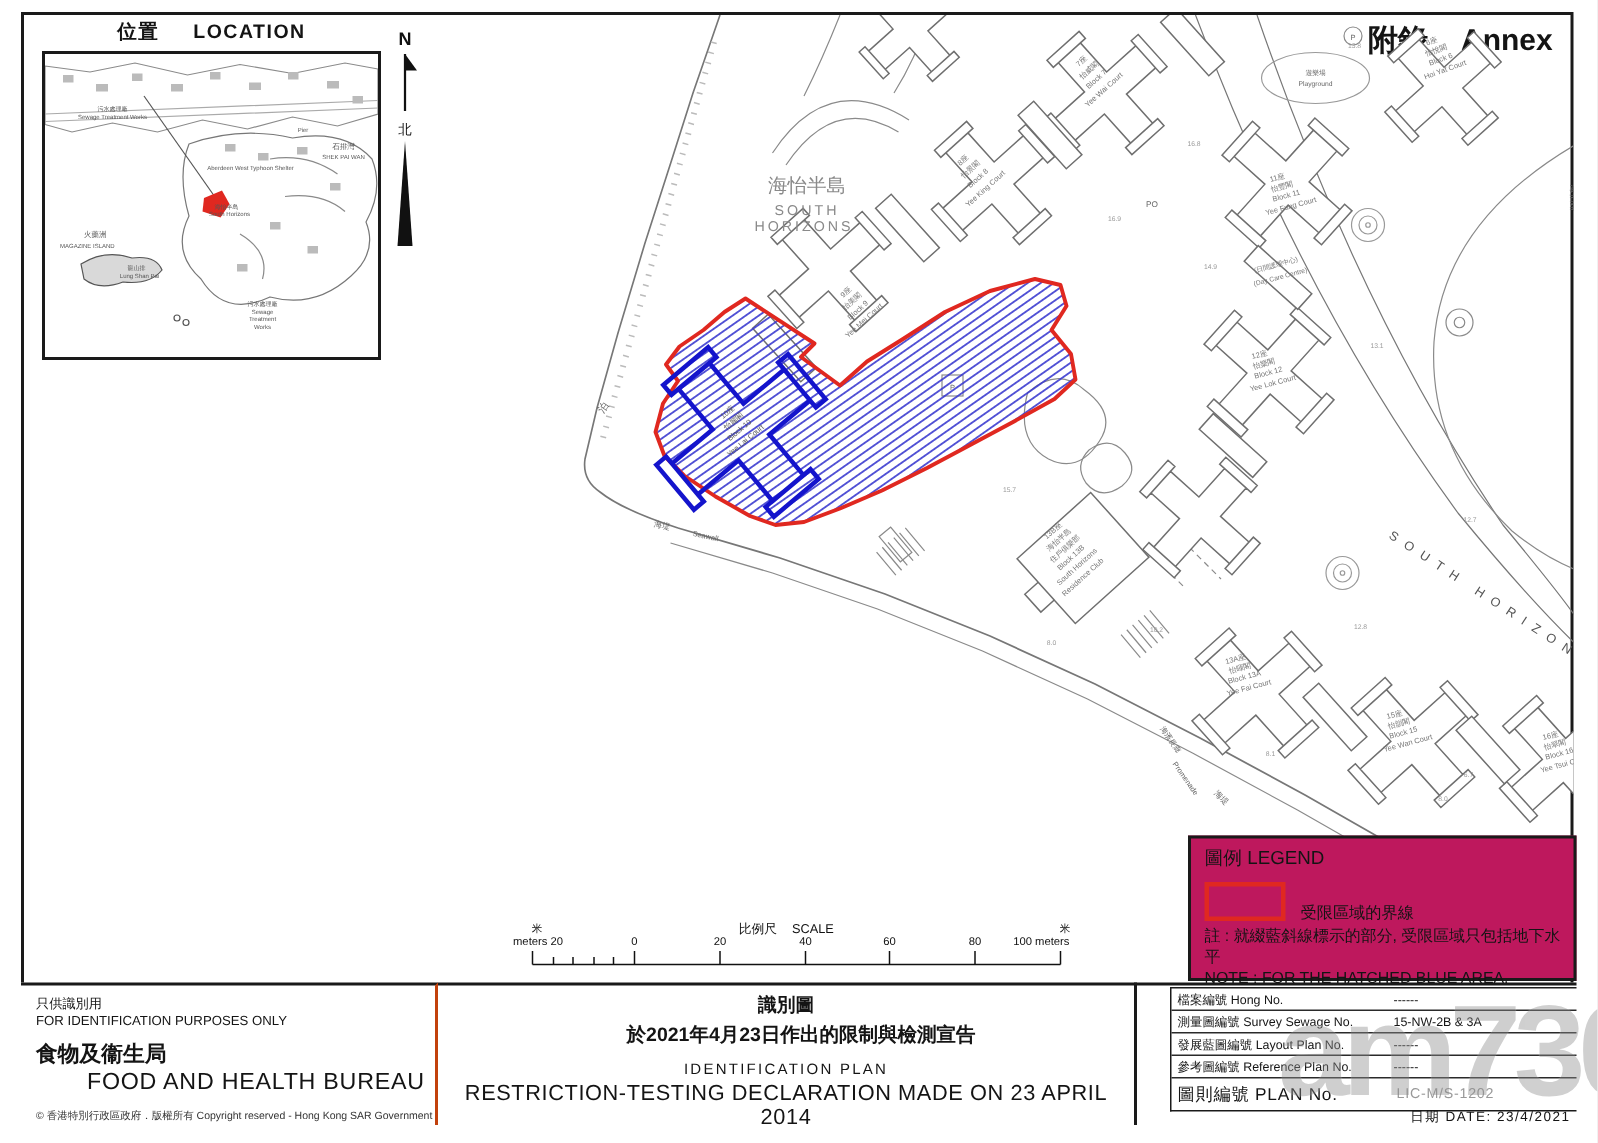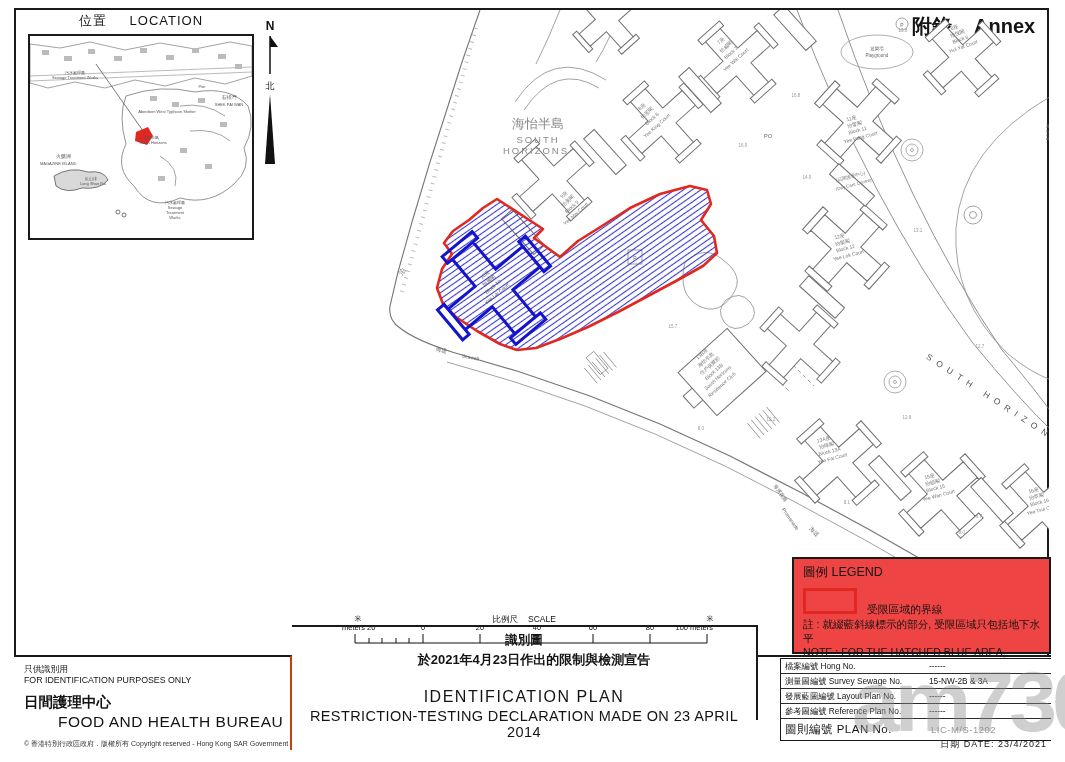--- a/index.html
+++ b/index.html
@@ -3,51 +3,51 @@
 <meta charset="utf-8">
 <style>
   html,body{margin:0;padding:0;background:#e8e8e8;}
   .sheet{position:relative;width:1065px;height:762px;background:#fff;overflow:hidden;
          font-family:"Liberation Sans",sans-serif;color:#141414;}
   .frame{position:absolute;left:14px;top:8px;width:1035px;height:743px;
          border:2px solid #1a1a1a;box-sizing:border-box;}
   svg text{font-family:"Liberation Sans",sans-serif;}
   
   .inset-title{position:absolute;left:28px;top:12px;width:226px;text-align:center;
-               font-size:13px;font-weight:400;letter-spacing:1px;}
+               font-size:13px;font-weight:700;letter-spacing:1px;}
   .inset-title .gap{display:inline-block;width:18px;}
   .inset{position:absolute;left:28px;top:34px;width:226px;height:206px;
          border:2px solid #1a1a1a;box-sizing:border-box;background:#fff;}
   
   .annex{position:absolute;left:912px;top:13px;font-size:20px;font-weight:600;}
   .annex span{margin-right:22px;}
   
   .legend{position:absolute;left:792px;top:557px;width:259px;height:97px;
-          border:2px solid #1a1a1a;box-sizing:border-box;background:#ef4444;
+          border:2px solid #1a1a1a;box-sizing:border-box;background:#be185d;
           padding:5px 8px 0 9px;z-index:4;}
   .legend .lg-title{font-size:12.5px;margin-bottom:4px;}
   .lg-row{display:flex;align-items:flex-end;}
   .lg-swatch{width:48px;height:20px;border:3px solid #e02820;margin:3px 10px 2px 0;flex:0 0 auto;}
   .lg-bound{font-size:10.8px;line-height:1.3;}
   .lg-note{font-size:10.6px;line-height:1.32;margin-top:2px;}
   
   .band-bg{position:absolute;left:14px;top:655px;width:1037px;height:97px;background:#fff;z-index:3;}
   .tb-left{position:absolute;left:14px;top:655px;width:278px;height:95px;z-index:4;
            border-top:2px solid #1a1a1a;border-right:2px solid #c2410c;box-sizing:border-box;
            padding:7px 0 0 10px;}
   .tb-left .sm{font-size:8.8px;line-height:1.25;}
   .tb-left .zh-big{font-size:14.5px;font-weight:600;margin-top:7px;}
   .tb-left .en-big{font-size:15.5px;letter-spacing:.5px;margin-top:1px;margin-left:34px;}
   .tb-left .copy{font-size:7px;color:#333;margin-top:8px;}
-  .tb-center{position:absolute;left:292px;top:625px;width:466px;height:95px;z-index:4;
+  .tb-center{position:absolute;left:292px;top:655px;width:466px;height:95px;z-index:4;
              border-top:2px solid #1a1a1a;border-right:2px solid #1a1a1a;box-sizing:border-box;
              text-align:center;padding-top:5px;}
   .tb-center .l1{font-size:12.5px;font-weight:600;}
   .tb-center .l2{font-size:13px;font-weight:600;margin-top:2px;padding-left:20px;}
-  .tb-center .l3{font-size:16px;letter-spacing:1.5px;margin-top:19px;}
+  .tb-center .l3{font-size:10px;letter-spacing:1.5px;margin-top:9px;}
   .tb-center .l4{font-size:14.5px;letter-spacing:.4px;margin-top:2px;}
   .tb-right-border{position:absolute;left:758px;top:655px;width:293px;height:0;
              border-top:2px solid #1a1a1a;z-index:4;}
   .tb-rows{position:absolute;left:780px;top:658px;width:271px;z-index:4;
            border:1.5px solid #1a1a1a;border-right:none;box-sizing:border-box;background:#fff;}
   .tb-row{position:relative;height:14px;border-bottom:1px solid #2a2a2a;
           font-size:8.3px;display:flex;align-items:center;}
   .tb-row .lbl{padding-left:4px;white-space:nowrap;}
   .tb-row .val{position:absolute;left:148px;white-space:nowrap;}
   .tb-row.plan{height:21px;border-bottom:none;font-size:11.5px;letter-spacing:.5px;}
@@ -352,21 +352,21 @@
         <line x1="318" y1="22" x2="318" y2="31" stroke="#111" stroke-width="1"></line>
         <text x="318" y="18" font-size="7.5" text-anchor="middle" fill="#111">80</text>
       </g>
   </svg>
 
   <div class="band-bg"></div>
 
   <div class="tb-left">
     <div class="sm">只供識別用</div>
     <div class="sm">FOR IDENTIFICATION PURPOSES ONLY</div>
-    <div class="zh-big">日間護理中心</div>
+    <div class="zh-big">食物及衞生局</div>
     <div class="en-big">FOOD AND HEALTH BUREAU</div>
     <div class="copy">© 香港特別行政區政府．版權所有  Copyright reserved - Hong Kong SAR Government</div>
   </div>
 
   <div class="tb-center">
     <div class="l1">識別圖</div>
     <div class="l2">於2021年4月23日作出的限制與檢測宣告</div>
     <div class="l3">IDENTIFICATION PLAN</div>
     <div class="l4">RESTRICTION-TESTING DECLARATION MADE ON 23 APRIL 2014</div>
   </div>

